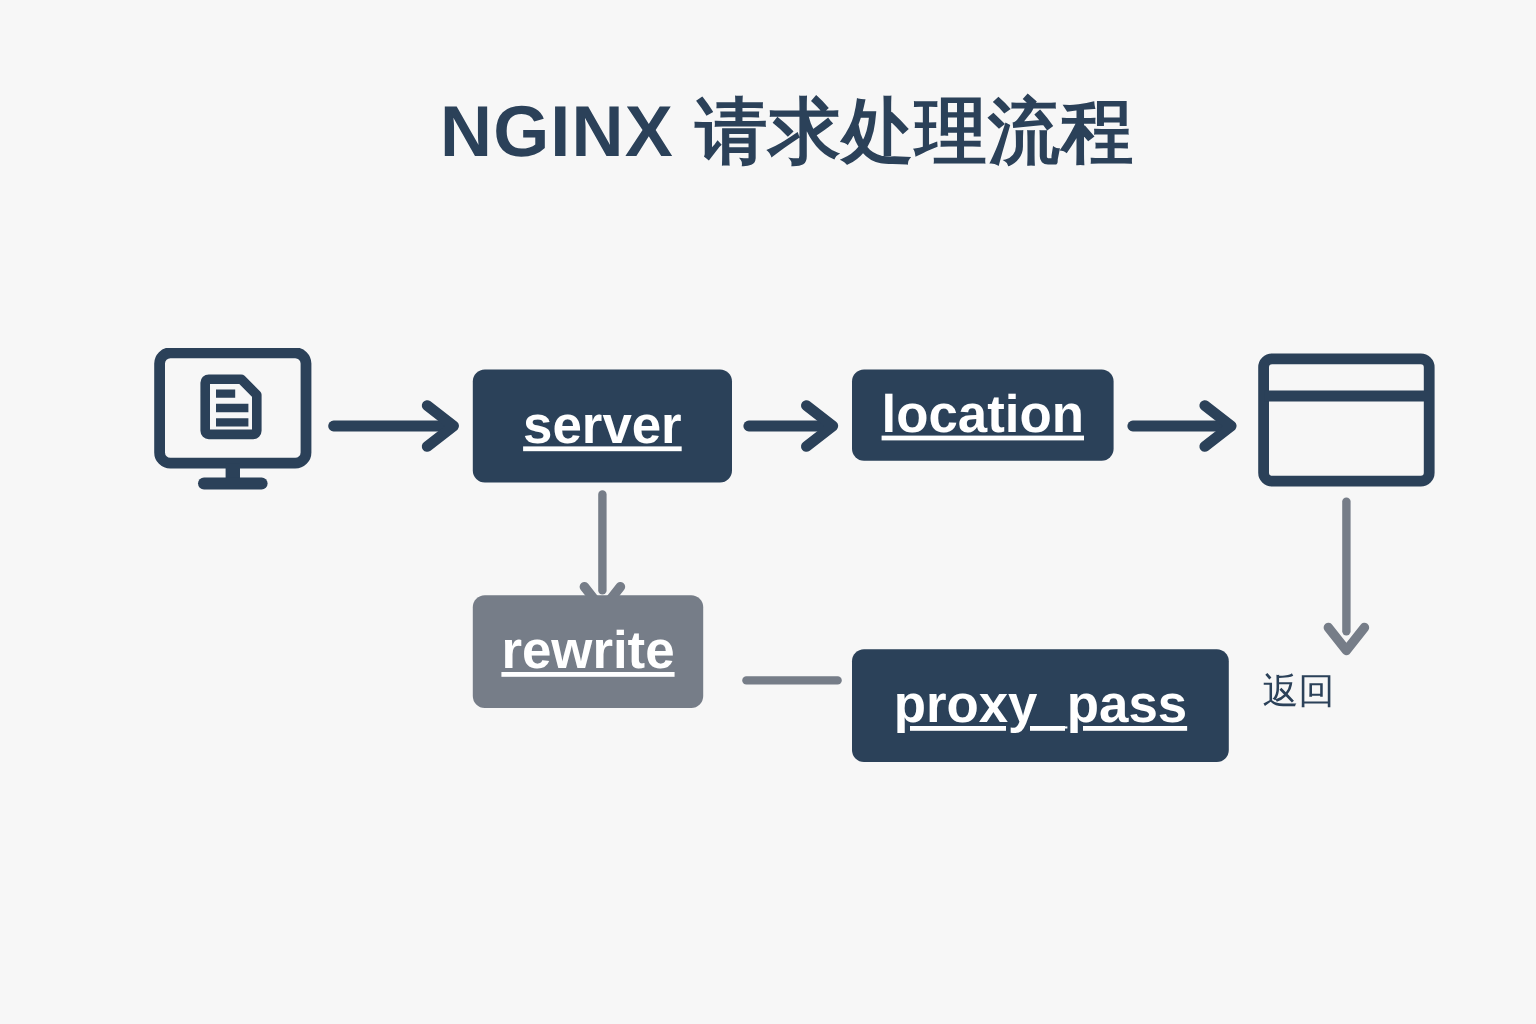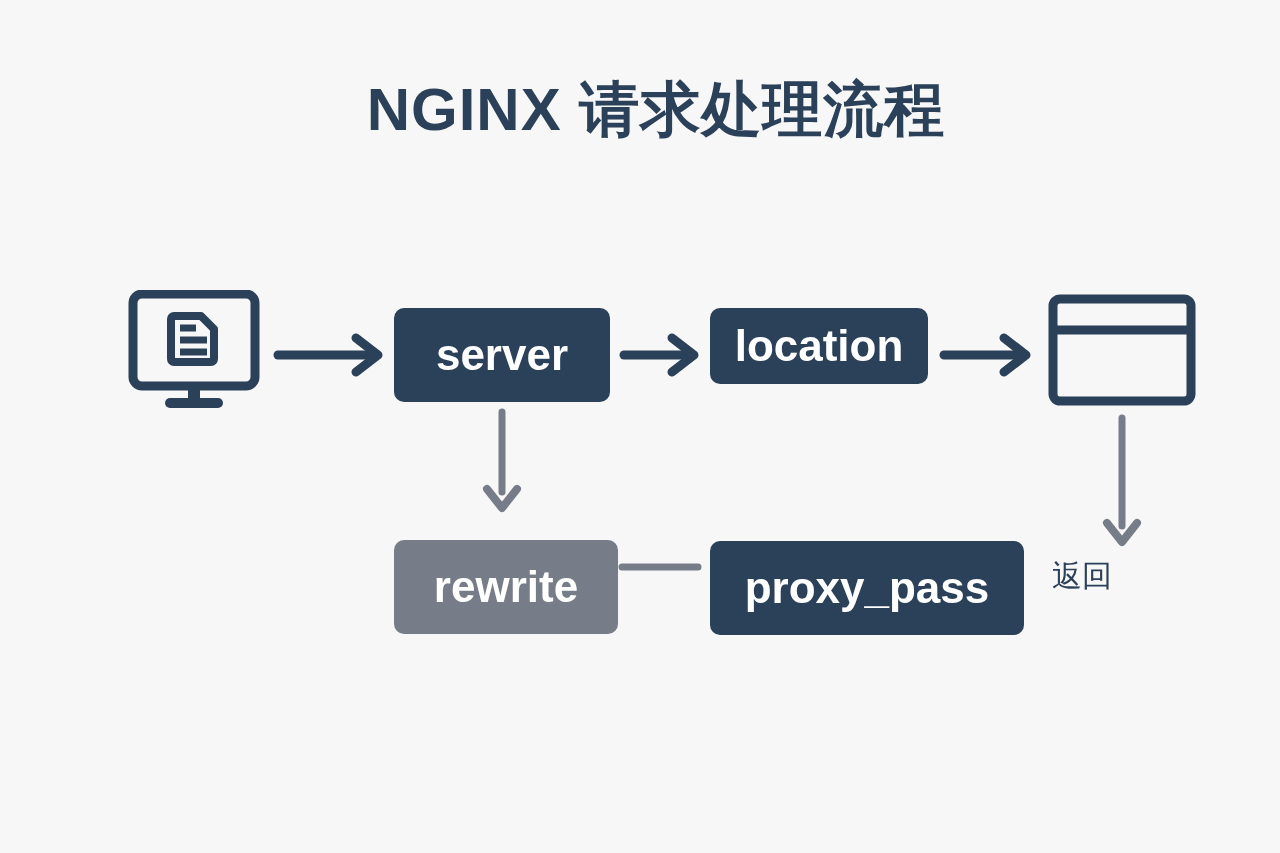--- a/index.html
+++ b/index.html
@@ -44,27 +44,28 @@
     border-radius: 10px;
     display: flex;
     align-items: center;
     justify-content: center;
     color: #ffffff;
     font-size: 44px;
     font-weight: bold;
     letter-spacing: 0px;
     box-sizing: border-box;
     user-select: none;
+    text-decoration: underline;
   }
   .node-box.dark  { background: #2b4159; }
   .node-box.gray  { background: #767d88; }
 
   #node-server    { left: 378px;  top: 308px; width: 216px; height: 94px; }
   #node-location  { left: 694px;  top: 308px; width: 218px; height: 76px; }
-  #node-rewrite   { left: 378px;  top: 540px; width: 224px; height: 94px; }
+  #node-rewrite   { left: 378px;  top: 496px; width: 192px; height: 94px; }
   #node-proxypass { left: 694px;  top: 541px; width: 314px; height: 94px; }
 
   
   .icon-wrap {
     position: absolute;
   }
   #icon-monitor { left: 112px; top: 290px; width: 132px; height: 122px; }
   #icon-browser { left: 1032px; top: 294px; width: 148px; height: 112px; }
 
   

